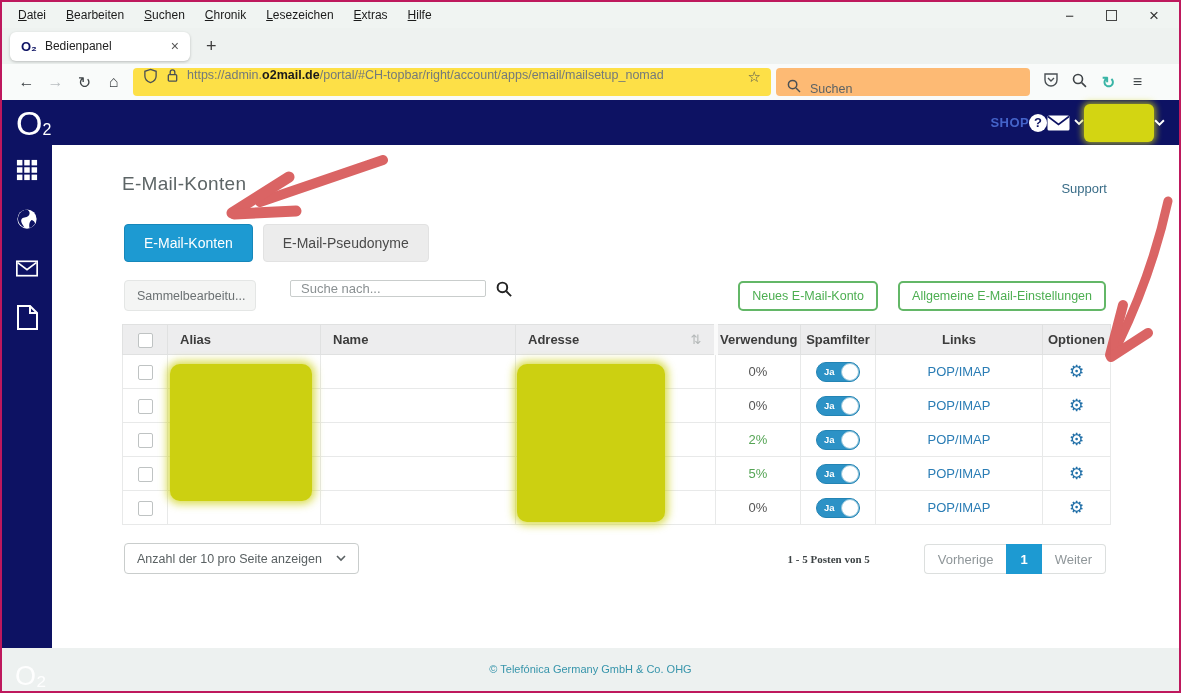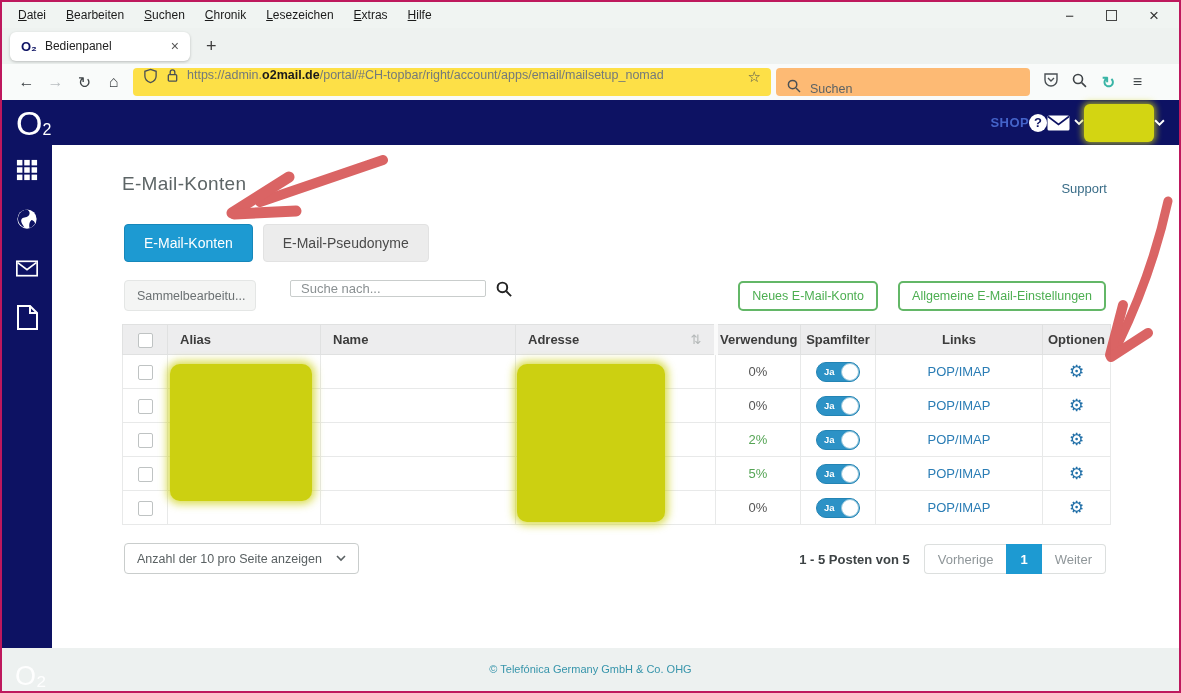--- a/index.html
+++ b/index.html
@@ -77,22 +77,22 @@
   .toggle{width:44px;height:20px;background:#2c92c6;border:1px solid #2384b4;border-radius:11px;position:relative;display:inline-flex;align-items:center;vertical-align:middle;}
   .toggle-label{color:#fff;font-size:9.5px;font-weight:700;margin-left:7px;}
   .toggle-knob{position:absolute;right:0;top:0;width:18px;height:18px;background:#fff;border:1px solid #8fc3da;border-radius:50%;}
 
   .redact{position:absolute;background:#ccd011;border-radius:10px;box-shadow:0 0 8px 3px rgba(204,208,17,.75);}
   .redact.r1{left:118px;top:219px;width:142px;height:137px;}
   .redact.r2{left:465px;top:219px;width:148px;height:158px;}
 
   .perpage{position:absolute;left:72px;top:398px;height:31px;display:inline-flex;align-items:center;gap:14px;padding:0 12px;background:#fff;border:1px solid #c9cdcc;border-radius:4px;color:#5a6163;font-size:12.5px;}
   .pagi{position:absolute;right:73px;top:399px;display:flex;align-items:center;gap:14px;}
-  .pagi-info{font-size:13px;font-weight:700;color:#3d4345;}
-  .pagi-group{display:flex;}
+  .pagi-info{font-size:11px;font-weight:700;color:#3d4345;font-family:Liberation Serif, serif;}
+  .pagi-group{display:flex;margin-left:40px;}
   .pg-btn{height:30px;padding:0 13px;border:1px solid #dcdfde;background:#fff;color:#8f9699;font-size:13px;display:inline-flex;align-items:center;}
   .pg-btn.prev{border-radius:4px 0 0 4px;border-right:none;}
   .pg-btn.page{background:#1d9ad2;color:#fff;border-color:#1d9ad2;font-weight:700;}
   .pg-btn.next{border-radius:0 4px 4px 0;border-left:none;}
 
   .appfooter{position:absolute;left:0;right:0;bottom:0;height:43px;background:#edf1f0;display:flex;align-items:center;justify-content:center;}
   .footer-logo{position:absolute;left:13px;bottom:1px;color:rgba(255,255,255,.92);font-size:27px;line-height:1;}
   .footer-center{text-align:center;font-size:12px;color:#3795ab;line-height:1.4;}
   .footer-center a{color:#3795ab;text-decoration:none;}
   .copyright{font-size:11px;}

